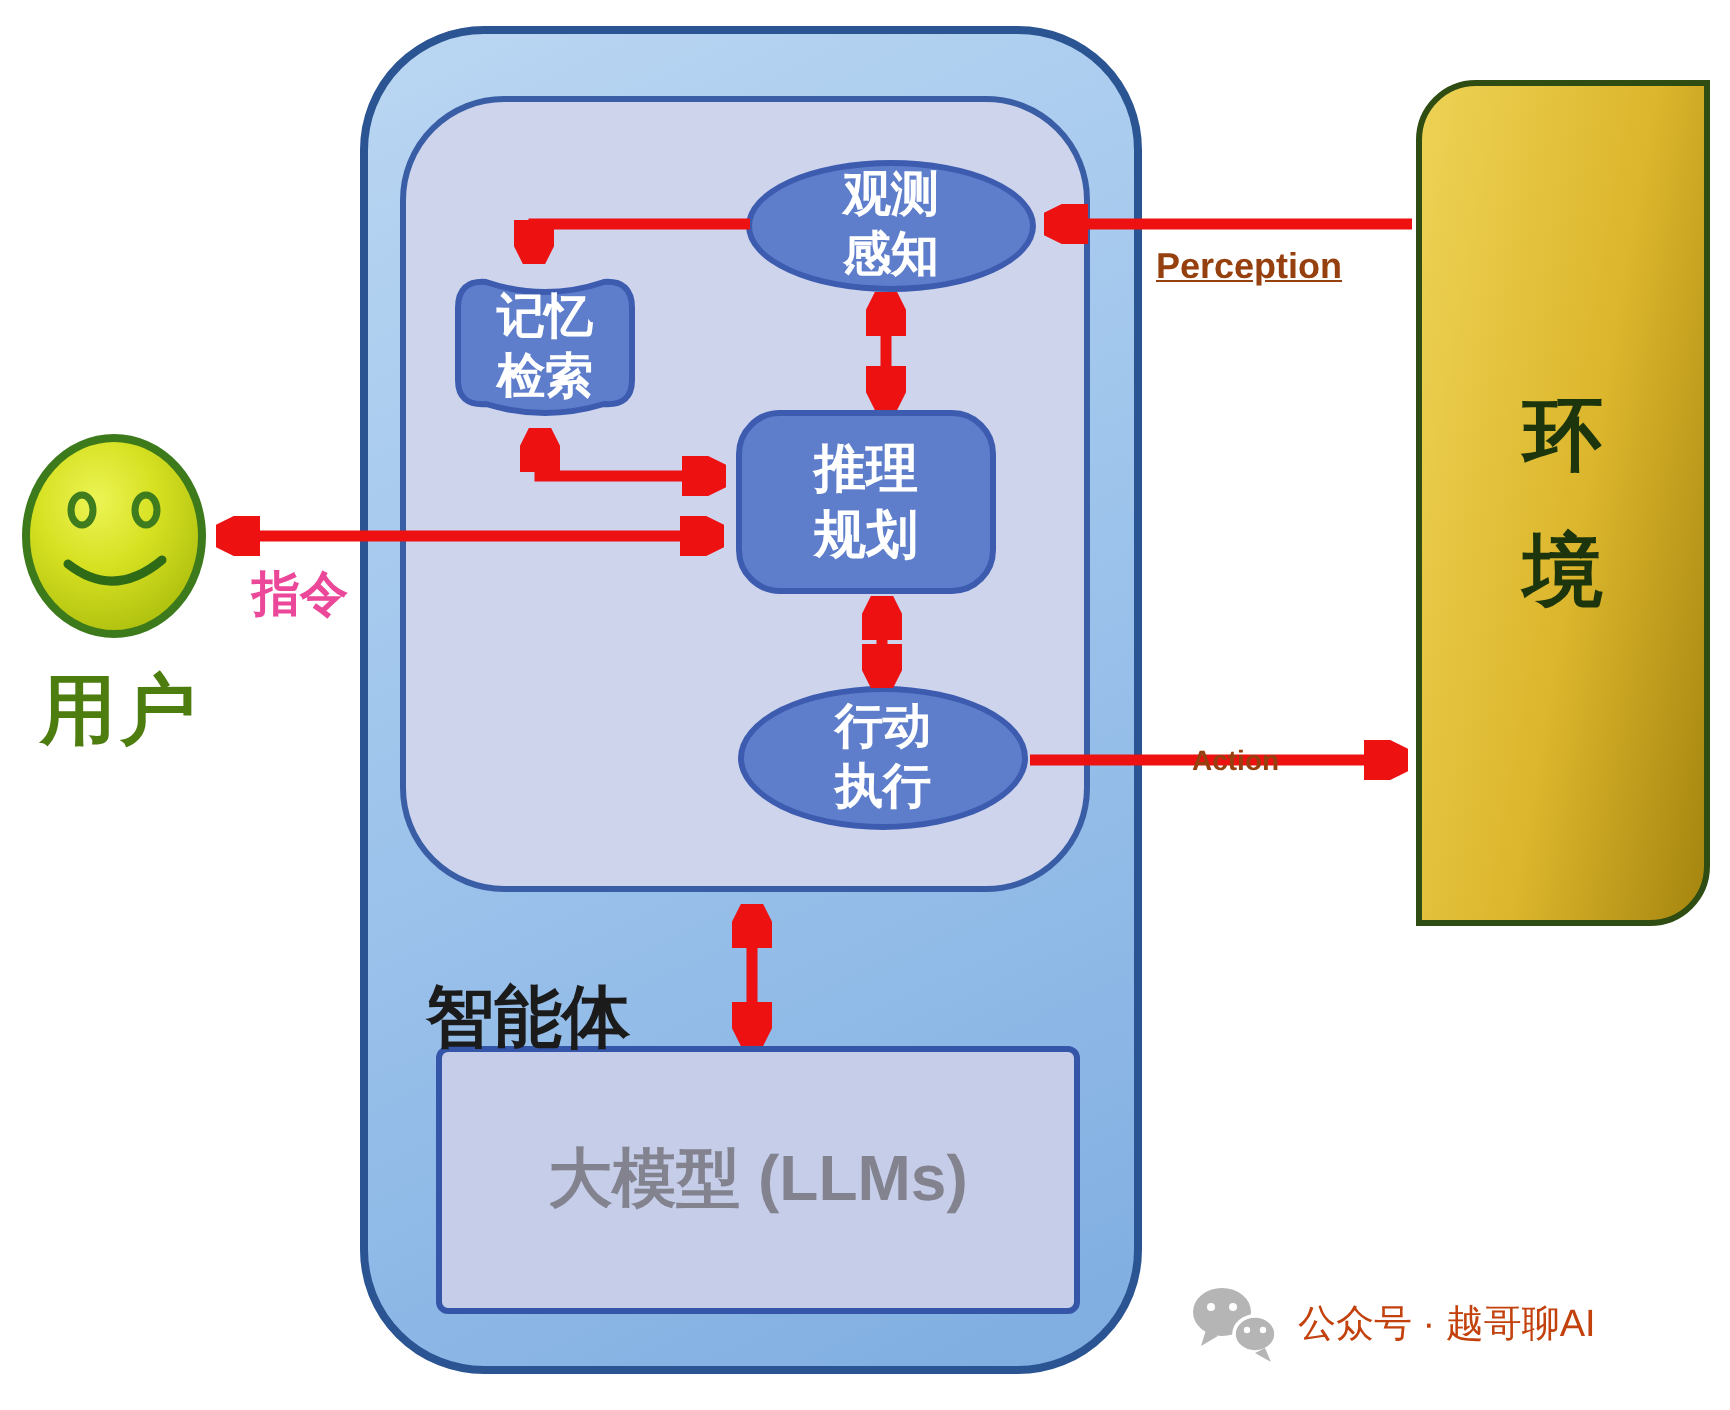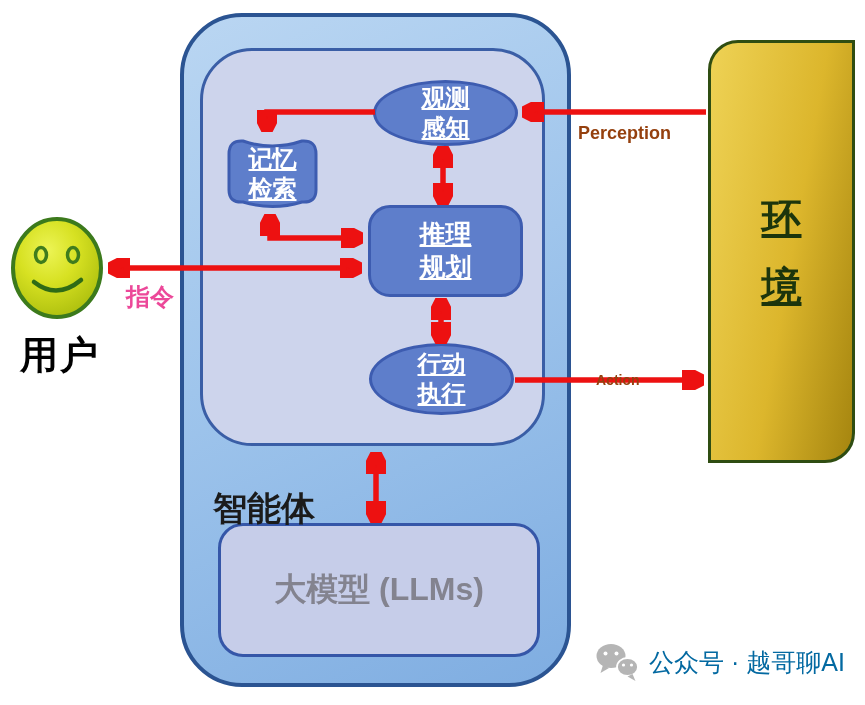--- a/index.html
+++ b/index.html
@@ -36,40 +36,40 @@
   .node {
     position: absolute;
     display: flex;
     align-items: center;
     justify-content: center;
     text-align: center;
     color: #ffffff;
     font-weight: bold;
     z-index: 10;
   }
-  .prewrap { white-space: pre-line; text-decoration: underline; }
+  .prewrap { white-space: pre-line; }
 
   .node-ellipse {
     background: #5e7ecb;
     border: 3px solid #3d5cb0;
     border-radius: 50%;
   }
   .node-observation {
     left: 373px; top: 80px;
     width: 145px; height: 66px;
     font-size: 24px; line-height: 30px;
   }
   .node-action {
     left: 369px; top: 343px;
     width: 145px; height: 72px;
     font-size: 24px; line-height: 30px; text-align: center;
   }
   .node-reasoning {
     left: 368px; top: 205px;
-    width: 155px; height: 92px;
+    width: 130px; height: 92px;
     background: #5e7ecb;
     border: 3px solid #3d5cb0;
     border-radius: 22px;
     font-size: 26px; line-height: 33px;
   }
   .node-memory {
     left: 224px; top: 132px;
     width: 97px; height: 82px;
     font-size: 24px; line-height: 30px; text-align: right;
   }
@@ -83,21 +83,21 @@
     z-index: 2;
     margin-top: 2px;
   }
 
   .llm-box {
     position: absolute;
     left: 218px; top: 523px;
     width: 322px; height: 134px;
     background: #c6cde9;
     border: 3px solid #3556a8;
-    border-radius: 25px;
+    border-radius: 6px;
     display: flex;
     align-items: center;
     justify-content: center;
     color: #83838f;
     font-size: 32px;
     font-weight: bold;
     z-index: 10;
   }
 
   .env-box {
@@ -123,41 +123,41 @@
     position: absolute;
     left: 9px; top: 215px;
     width: 97px; height: 108px;
     z-index: 10;
   }
   .user-label {
     position: absolute;
     left: 20px; top: 330px;
     font-size: 38px;
     font-weight: bold;
-    color: #000000;
+    color: #4d7c0f;
     letter-spacing: 2px;
     z-index: 10;
   }
 
   
   .agent-label {
     position: absolute;
     left: 213px; top: 486px;
     font-size: 34px;
     font-weight: bold;
     color: #1b1b1b;
     z-index: 10;
   }
   .edge-label {
     position: absolute;
     font-weight: bold;
     color: #95400e;
     z-index: 60;
   }
-  .perception-label { left: 578px; top: 123px; font-size: 18px; }
+  .perception-label { left: 578px; top: 123px; font-size: 18px; text-decoration: underline; }
   .action-label     { left: 596px; top: 372px; font-size: 14px; }
   .instruction-label{ left: 126px; top: 281px; font-size: 24px; color: #ec4899; }
 
   
   .arrows {
     position: absolute;
     left: 0; top: 0;
     width: 865px; height: 705px;
     z-index: 50;
     pointer-events: none;
@@ -168,22 +168,22 @@
     fill: none;
   }
 
   
   .watermark {
     position: absolute;
     left: 594px; top: 642px;
     display: flex;
     align-items: center;
     gap: 9px;
-    color: #0369a1;
-    font-size: 25px;
+    color: #c2410c;
+    font-size: 19px;
     z-index: 10;
   }
 </style>
 </head>
 <body>
 
 <div class="canvas">
 
   <div class="agent-outer"></div>
   <div class="agent-inner"></div>

